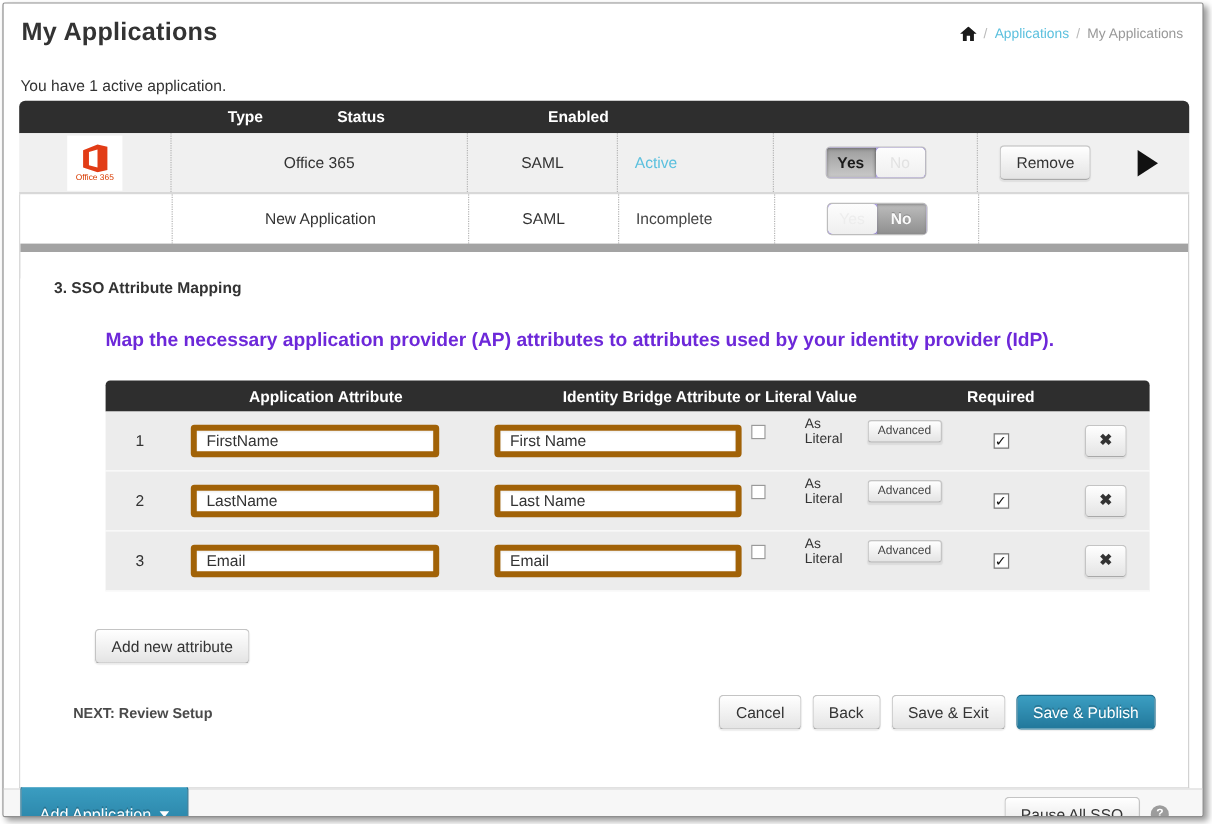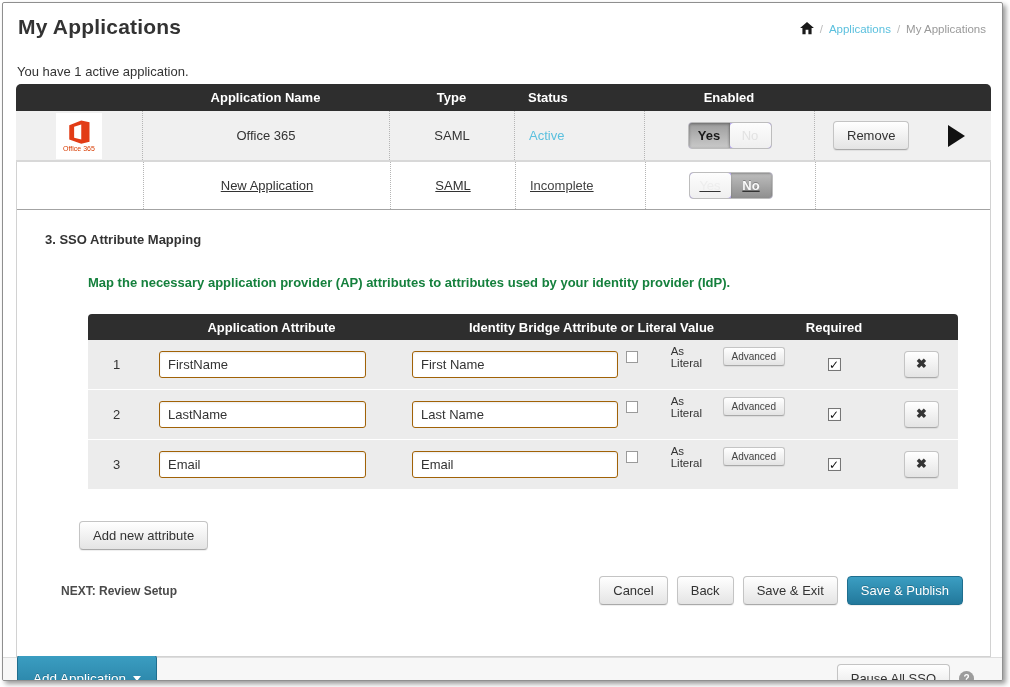--- a/index.html
+++ b/index.html
@@ -20,21 +20,21 @@
 
   .subtitle { font-size: 13px; color: #333; margin: 25px 0 5px 14px; }
 
   
   .apps-table { margin: 0 13px; width: 975px; }
   .apps-header { display: flex; align-items: center; height: 27px; background: #2e2e2e; color: #fff;
     font-size: 13px; font-weight: bold; border-radius: 5px 5px 0 0; }
   .apps-row { display: flex; align-items: stretch; font-size: 13px; color: #333; }
   .row-office { background: #f0f0f0; height: 51px; border-bottom: 2px solid #d8d8d8; }
   .expanded-wrap { border: 1px solid #d2d2d2; border-top: none; }
-  .row-new { background: #fff; height: 48px; border-bottom: 1px solid #a3a3a3; text-decoration: underline; }
+  .row-new { background: #fff; height: 48px; border-bottom: 7px solid #a3a3a3; }
   .c-icon { width: 126px; } .c-name { width: 247px; } .c-type { width: 125px; }
   .c-status { width: 130px; } .c-enabled { width: 170px; } .c-actions { flex: 1; gap: 11px; }
   .apps-header .c-name, .apps-header .c-type { text-align: center; }
   .apps-header .c-status { padding-left: 14px; }
   .apps-header .c-enabled { text-align: center; }
   .apps-row > div { display: flex; align-items: center; justify-content: center; }
   .apps-row > .c-status { justify-content: flex-start; padding-left: 14px; }
   .apps-row > .c-actions { justify-content: flex-start; padding-left: 18px; }
   .apps-row > div + div { border-left: 1px dotted #b5b5b5; }
   .apps-row > .c-icon { border-left: none; }
@@ -66,31 +66,31 @@
   .btn-x { font-weight: bold; padding: 5px 11px; font-size: 13px; line-height: 1.1; }
   .btn-teal { background: linear-gradient(#3b9ec2, #22789b); border-color: #1f6e8e;
     color: #fff; text-shadow: 0 -1px 0 rgba(0,0,0,.2); }
 
   .expand-arrow { width: 0; height: 0; border-left: 17px solid #111; border-top: 11px solid transparent;
     border-bottom: 11px solid transparent; margin-left: 28px; cursor: pointer; }
 
   
   .detail { background: #fff; height: 424px; position: relative; }
   .section-heading { font-size: 13px; font-weight: bold; color: #333; margin: 22px 0 0 28px; }
-  .section-desc { font-size: 13px; font-weight: bold; color: #15803d; margin: 28px 0 0 71px; }
+  .section-desc { font-size: 16px; font-weight: bold; color: #6d28d9; margin: 28px 0 0 71px; }
 
   .map-table { margin: 24px 0 0 71px; width: 870px; }
   .map-header { display: flex; align-items: center; height: 26px; background: #2e2e2e; color: #fff;
     font-size: 13px; font-weight: bold; border-radius: 4px 4px 0 0; }
   .m-idx { width: 57px; } .m-app { width: 253px; } .m-idb { width: 387px; } .m-req { width: 98px; } .m-act { flex: 1; }
   .map-header .m-app, .map-header .m-idb, .map-header .m-req { text-align: center; }
   .map-row { display: flex; align-items: center; height: 50px; background: #ececec; border-bottom: 1px solid #fff; font-size: 13px; }
   .map-row .m-idx { text-align: center; color: #333; }
   .map-row .m-app { display: flex; } .map-row .m-idb { display: flex; align-items: center; }
-  .txt-input { width: 207px; height: 27px; margin-left: 14px; border: 1px solid #a16207; border-radius: 3px;
+  .txt-input { width: 207px; height: 27px; margin-left: 14px; border: 5px solid #a16207; border-radius: 3px;
     padding: 0 8px; font-size: 13px; color: #333; background: #fff;
     box-shadow: inset 0 1px 2px rgba(0,0,0,.08); font-family: "Liberation Sans", sans-serif; }
   .literal-group { display: flex; align-items: center; gap: 5px; margin-left: 8px; position: relative; top: -8px; }
   .cbx { width: 12px; height: 12px; border: 1px solid #9a9a9a; background: #fff; display: inline-flex;
     align-items: center; justify-content: center; cursor: pointer; flex: none; }
   .cbx-req { width: 13px; height: 13px; border: 1px solid #767676; font-size: 12px; font-weight: bold;
     color: #111; line-height: 1; box-shadow: inset 0 0 1px rgba(0,0,0,.2); }
   .literal-label { font-size: 11.5px; color: #333; margin-left: 28px; }
   .map-row .m-req { display: flex; justify-content: center; }
   .map-row .m-act { display: flex; justify-content: flex-start; padding-left: 21px; }
@@ -129,21 +129,20 @@
         <span class="crumb-sep">/</span>
         <span class="crumb-current">My Applications</span>
       </div>
     </div>
 
     <div class="subtitle">You have 1 active application.</div>
 
     <div class="apps-table">
       <div class="apps-header">
         <div class="c-icon"></div>
-        <div class="c-name">Application Name</div>
         <div class="c-type">Type</div>
         <div class="c-status">Status</div>
         <div class="c-enabled">Enabled</div>
         <div class="c-actions"></div>
       </div>
 
       <div class="apps-row row-office">
         <div class="c-icon">
           <div class="logo-tile">
             <svg width="26" height="24" viewBox="0 0 34 32">

